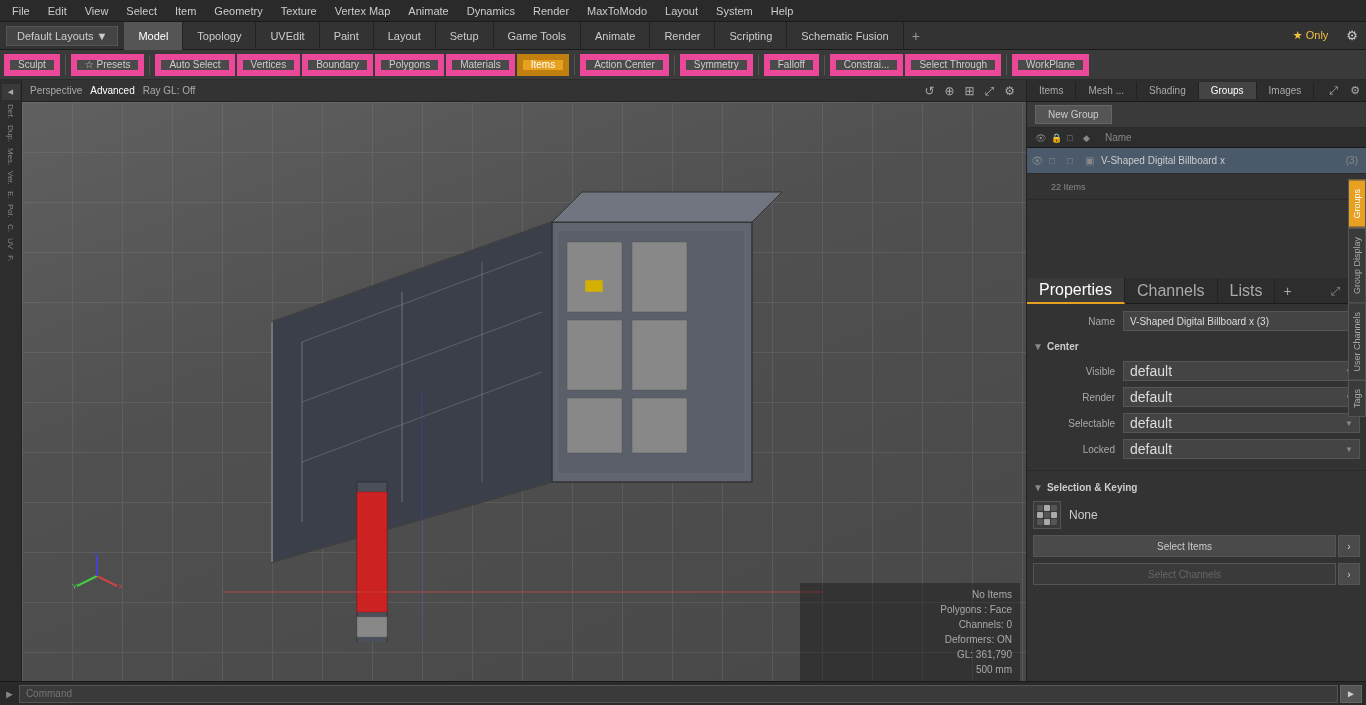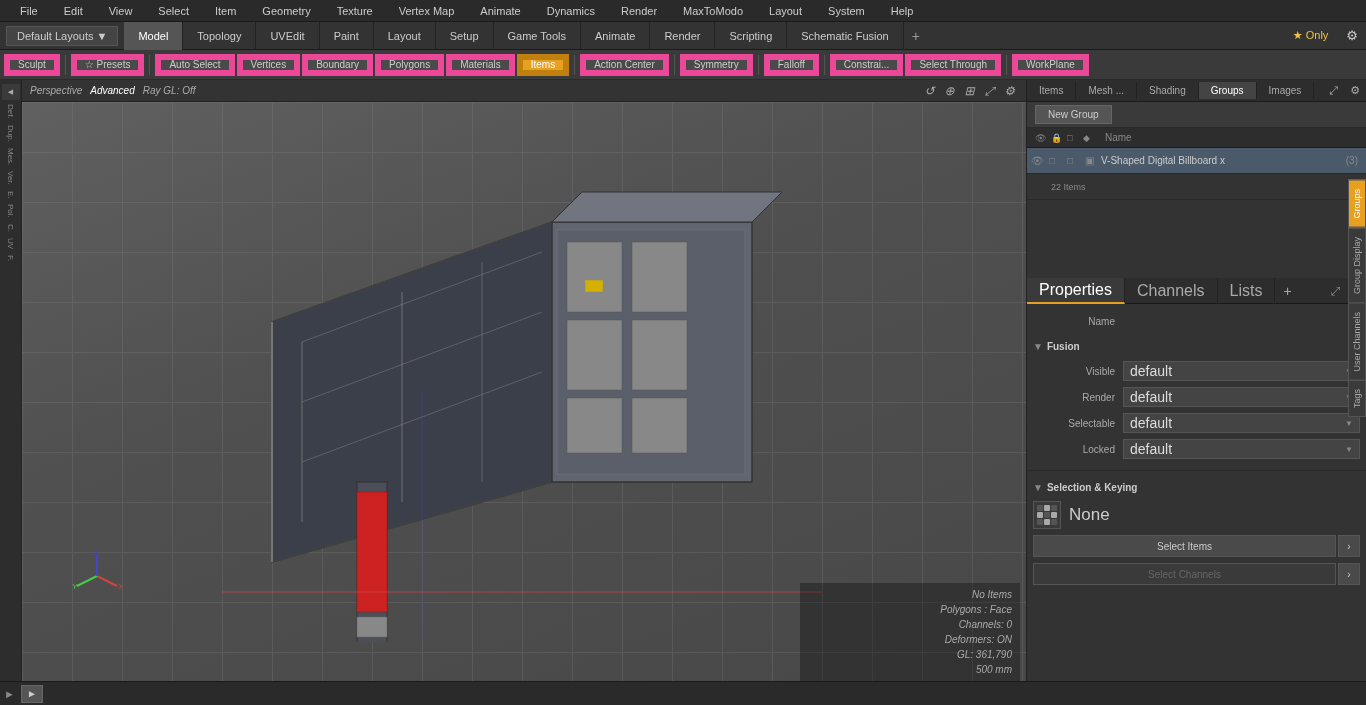--- a/index.html
+++ b/index.html
@@ -13,21 +13,20 @@
       align-items: center;
       padding: 0 4px;
       gap: 2px;
       border-bottom: 1px solid #1a1a1a;
     }
     .menu-item {
       padding: 2px 8px;
       color: #ccc;
       cursor: pointer;
       font-size: 11px;
-      margin-left: 8px;
     }
 
     
     #layout-bar {
       height: 28px;
       background: #333;
       display: flex;
       align-items: center;
       border-bottom: 1px solid #1a1a1a;
     }
@@ -135,21 +134,20 @@
       margin: 2px 0;
       cursor: pointer;
     }
 
     
     #viewport {
       flex: 1;
       background: #e5e5e5;
       position: relative;
       overflow: hidden;
-      font-style: italic;
     }
     #viewport-header {
       height: 22px;
       background: #333;
       display: flex;
       align-items: center;
       gap: 8px;
       padding: 0 8px;
       border-bottom: 1px solid #222;
     }
@@ -416,21 +414,21 @@
       gap: 1px;
     }
     .key-dot {
       width: 6px;
       height: 6px;
       background: #aaa;
       border-radius: 1px;
     }
     .key-dot.dark { background: #555; }
     #key-none-label {
-      font-size: 17px;
+      font-size: 12px;
       color: #ccc;
     }
 
     .sel-btn {
       width: 100%;
       height: 22px;
       background: #4a4a4a;
       border: 1px solid #555;
       color: #ccc;
       font-size: 10px;
@@ -736,25 +734,26 @@
         <div class="props-tab-icons">
           <div class="props-tab-icon">⤢</div>
           <div class="props-tab-icon">⚙</div>
         </div>
       </div>
 
       <div id="props-content">
 
         <div class="prop-row">
           <div class="prop-label">Name</div>
+          <div class="prop-value">V-Shaped Digital Billboard x (3)</div>
         </div>
 
         <div class="section-header">
           <span class="section-toggle">▼</span>
-          <span class="section-title">Fusion</span>
+          <span class="section-title">Center</span>
         </div>
 
         <div class="prop-row">
           <div class="prop-label">Visible</div>
           <div class="prop-select">default</div>
         </div>
 
         <div class="prop-row">
           <div class="prop-label">Render</div>
           <div class="prop-select">default</div>
@@ -807,20 +806,21 @@
   </div>
 </div>
 
 <div id="pos-bar">
   <span>Position X, Y, Z:</span>&nbsp;
   <span>4.54 m, 6.08 m, 0 m</span>
 </div>
 
 <div id="bottom-bar">
   <span style="color:#888; margin-right:4px; cursor:pointer;">►</span>
+  <input id="cmd-prompt" class="cmd-prompt" type="text" placeholder="Command" style="">
   <div id="cmd-go-btn">►</div>
 </div>
 
 <div id="right-edge-tabs">
   <div class="edge-tab active">Groups</div>
   <div class="edge-tab">Group Display</div>
   <div class="edge-tab">User Channels</div>
   <div class="edge-tab">Tags</div>
 </div>
 

